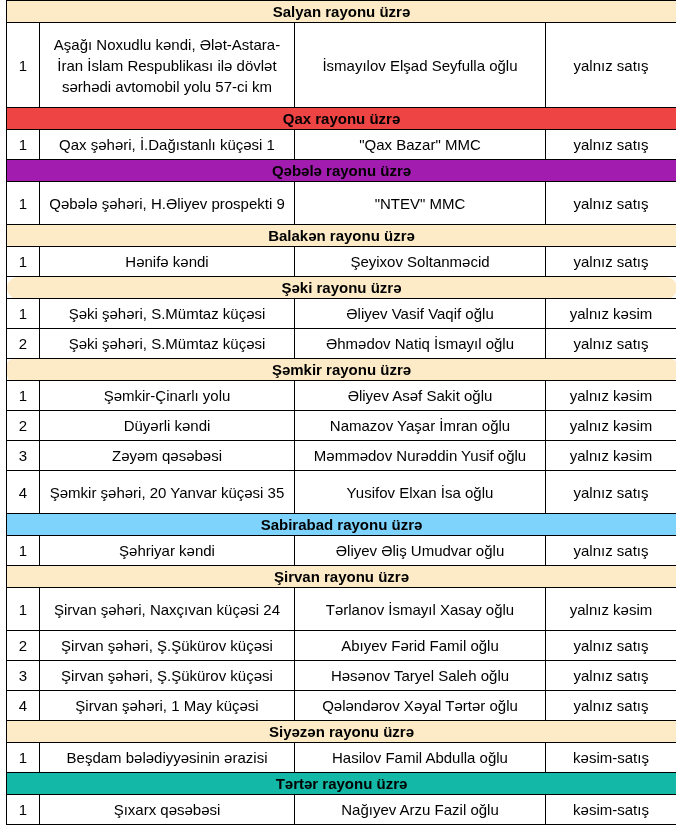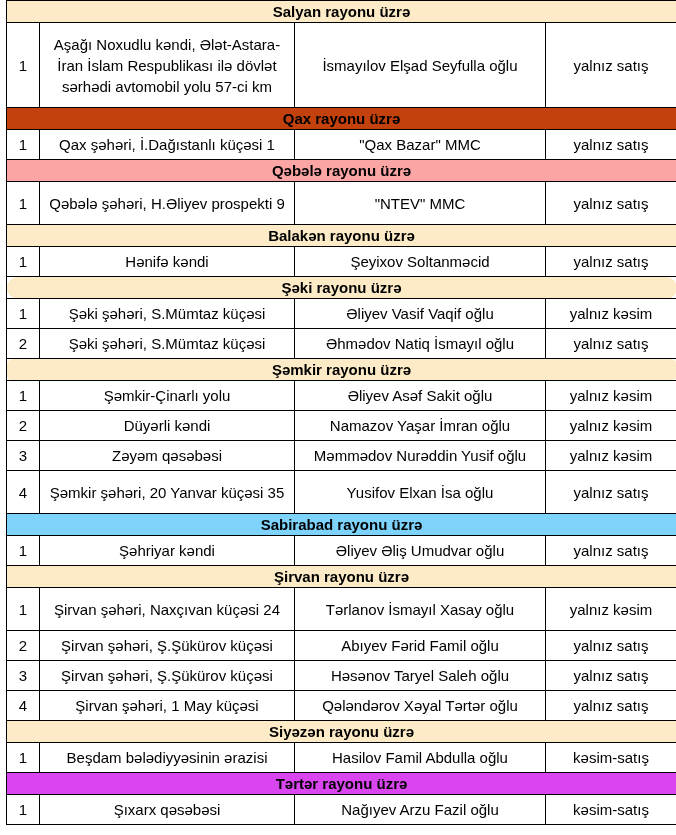--- a/index.html
+++ b/index.html
@@ -51,31 +51,31 @@
       <td colspan="4" style="background: rgb(253, 235, 199);">Salyan rayonu üzrə</td>
     </tr>
     <tr class="row tall4">
       <td>1</td>
       <td>Aşağı Noxudlu kəndi, Ələt-Astara-İran İslam Respublikası ilə dövlət sərhədi avtomobil yolu 57-ci km</td>
       <td>İsmayılov Elşad Seyfulla oğlu</td>
       <td>yalnız satış</td>
     </tr>
 
     <tr class="region">
-      <td colspan="4" style="background: #c2410c;">Qax rayonu üzrə</td>
+      <td colspan="4" style="background: #ef4444;">Qax rayonu üzrə</td>
     </tr>
     <tr class="row">
       <td>1</td>
       <td>Qax şəhəri, İ.Dağıstanlı küçəsi 1</td>
       <td>"Qax Bazar" MMC</td>
       <td>yalnız satış</td>
     </tr>
 
     <tr class="region">
-      <td colspan="4" style="background: #fca5a5;">Qəbələ rayonu üzrə</td>
+      <td colspan="4" style="background: #a21caf;">Qəbələ rayonu üzrə</td>
     </tr>
     <tr class="row tall2">
       <td>1</td>
       <td>Qəbələ şəhəri, H.Əliyev prospekti 9</td>
       <td>"NTEV" MMC</td>
       <td>yalnız satış</td>
     </tr>
 
     <tr class="region">
       <td colspan="4" style="background: rgb(253, 235, 199);">Balakən rayonu üzrə</td>
@@ -173,21 +173,21 @@
       <td colspan="4" style="background: rgb(253, 235, 199);">Siyəzən rayonu üzrə</td>
     </tr>
     <tr class="row">
       <td>1</td>
       <td>Beşdam bələdiyyəsinin ərazisi</td>
       <td>Hasilov Famil Abdulla oğlu</td>
       <td>kəsim-satış</td>
     </tr>
 
     <tr class="region">
-      <td colspan="4" style="background: #d946ef;">Tərtər rayonu üzrə</td>
+      <td colspan="4" style="background: #14b8a6;">Tərtər rayonu üzrə</td>
     </tr>
     <tr class="row">
       <td>1</td>
       <td>Şıxarx qəsəbəsi</td>
       <td>Nağıyev Arzu Fazil oğlu</td>
       <td>kəsim-satış</td>
     </tr>
 
   </tbody>
 </table>

